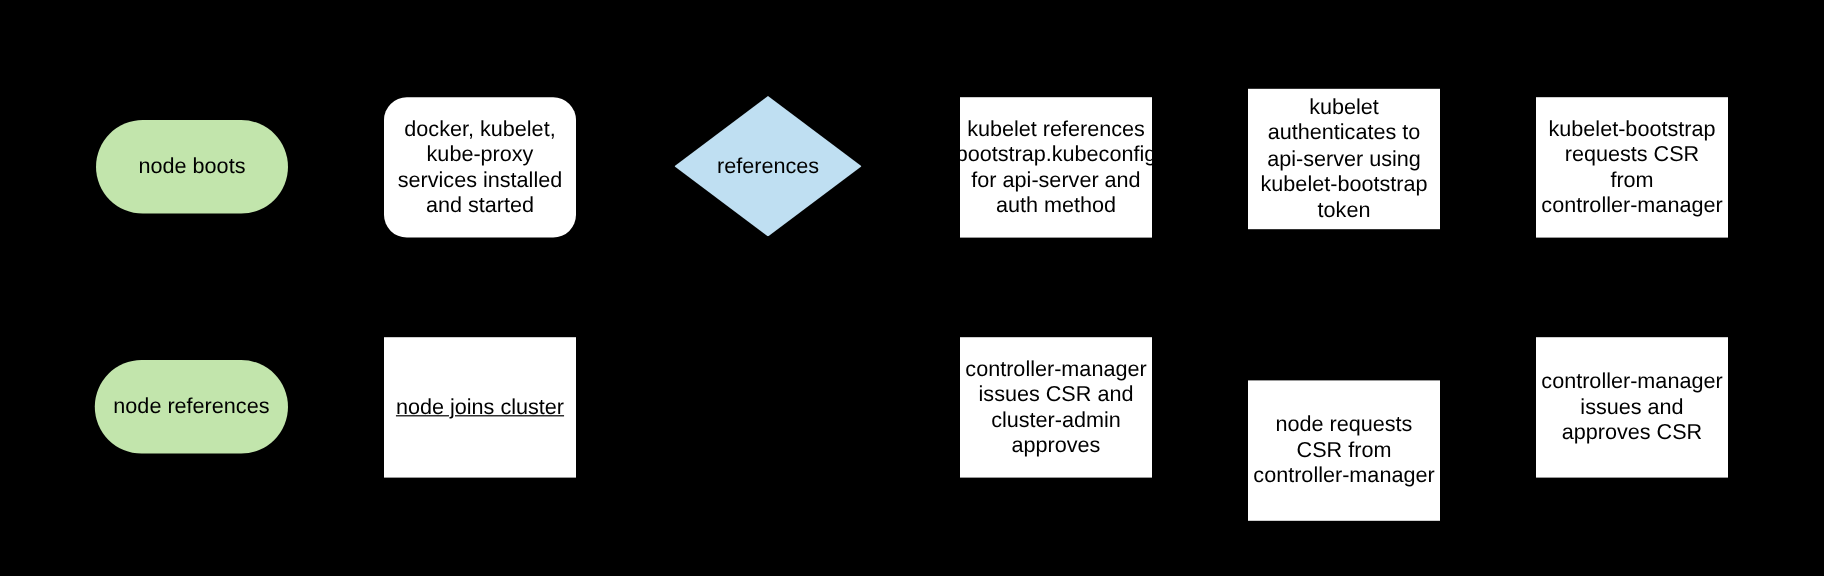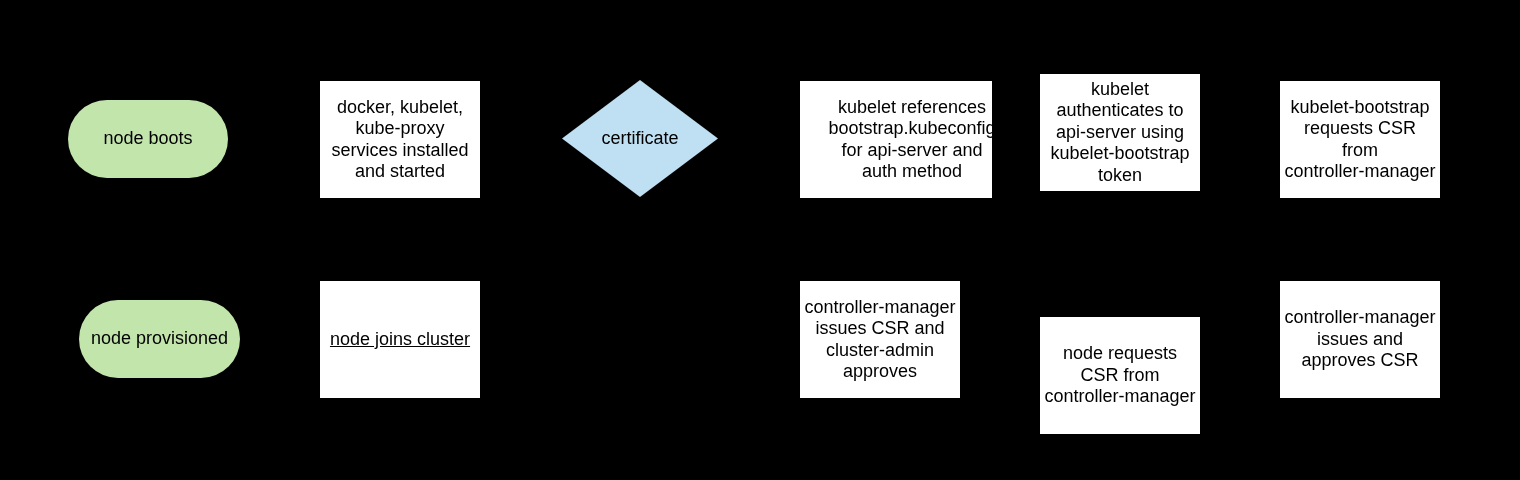--- a/index.html
+++ b/index.html
@@ -32,24 +32,24 @@
   }
   .terminal {
     background: #c2e5ac;
     border-radius: 39px;
   }
   .decision {
     background: #bfdff2;
     clip-path: polygon(50% 0%, 100% 50%, 50% 100%, 0% 50%);
   }
   
-  .n1  { left: 68px;   top: 100px; width: 160px; height: 78px; }
-  .n2  { left: 320px;  top: 81px;  width: 160px; height: 117px; }
+  .n1  { left: 80px;   top: 100px; width: 160px; height: 78px; }
+  .n2  { left: 320px;  top: 81px;  width: 160px; height: 117px; border-radius: 19px; }
   .n3  { left: 562px;  top: 80px;  width: 156px; height: 117px; }
-  .n4  { left: 800px;  top: 81px;  width: 160px; height: 117px; padding-left: 32px; }
+  .n4  { left: 800px;  top: 81px;  width: 160px; height: 117px; }
   .n5  { left: 1040px; top: 74px;  width: 160px; height: 117px; }
   .n6  { left: 1280px; top: 81px;  width: 160px; height: 117px; }
   
   .n7  { left: 79px;   top: 300px; width: 161px; height: 78px; }
   .n8  { left: 320px;  top: 281px; width: 160px; height: 117px; text-decoration: underline; }
   .n9  { left: 560px;  top: 281px; width: 160px; height: 117px; }
   .n10 { left: 800px;  top: 281px; width: 160px; height: 117px; }
   .n11 { left: 1040px; top: 281px; width: 160px; height: 117px; margin-top: 36px; }
   .n12 { left: 1280px; top: 281px; width: 160px; height: 117px; }
 </style>
@@ -58,39 +58,39 @@
 
 <div class="canvas">
 
   <div class="node terminal n1">node boots</div>
 
   <div class="node process n2">docker, kubelet,
 kube-proxy
 services installed
 and started</div>
 
-  <div class="node decision n3">certificate</div>
+  <div class="node decision n3">references</div>
 
   <div class="node process n4">kubelet references
 bootstrap.kubeconfig
 for api-server and
 auth method</div>
 
   <div class="node process n5">kubelet
 authenticates to
 api-server using
 kubelet-bootstrap
 token</div>
 
   <div class="node process n6">kubelet-bootstrap
 requests CSR
 from
 controller-manager</div>
 
-  <div class="node terminal n7">node provisioned</div>
+  <div class="node terminal n7">node references</div>
 
   <div class="node process n8">node joins cluster</div>
 
 
   <div class="node process n10">controller-manager
 issues CSR and
 cluster-admin
 approves</div>
 
   <div class="node process n11">node requests

